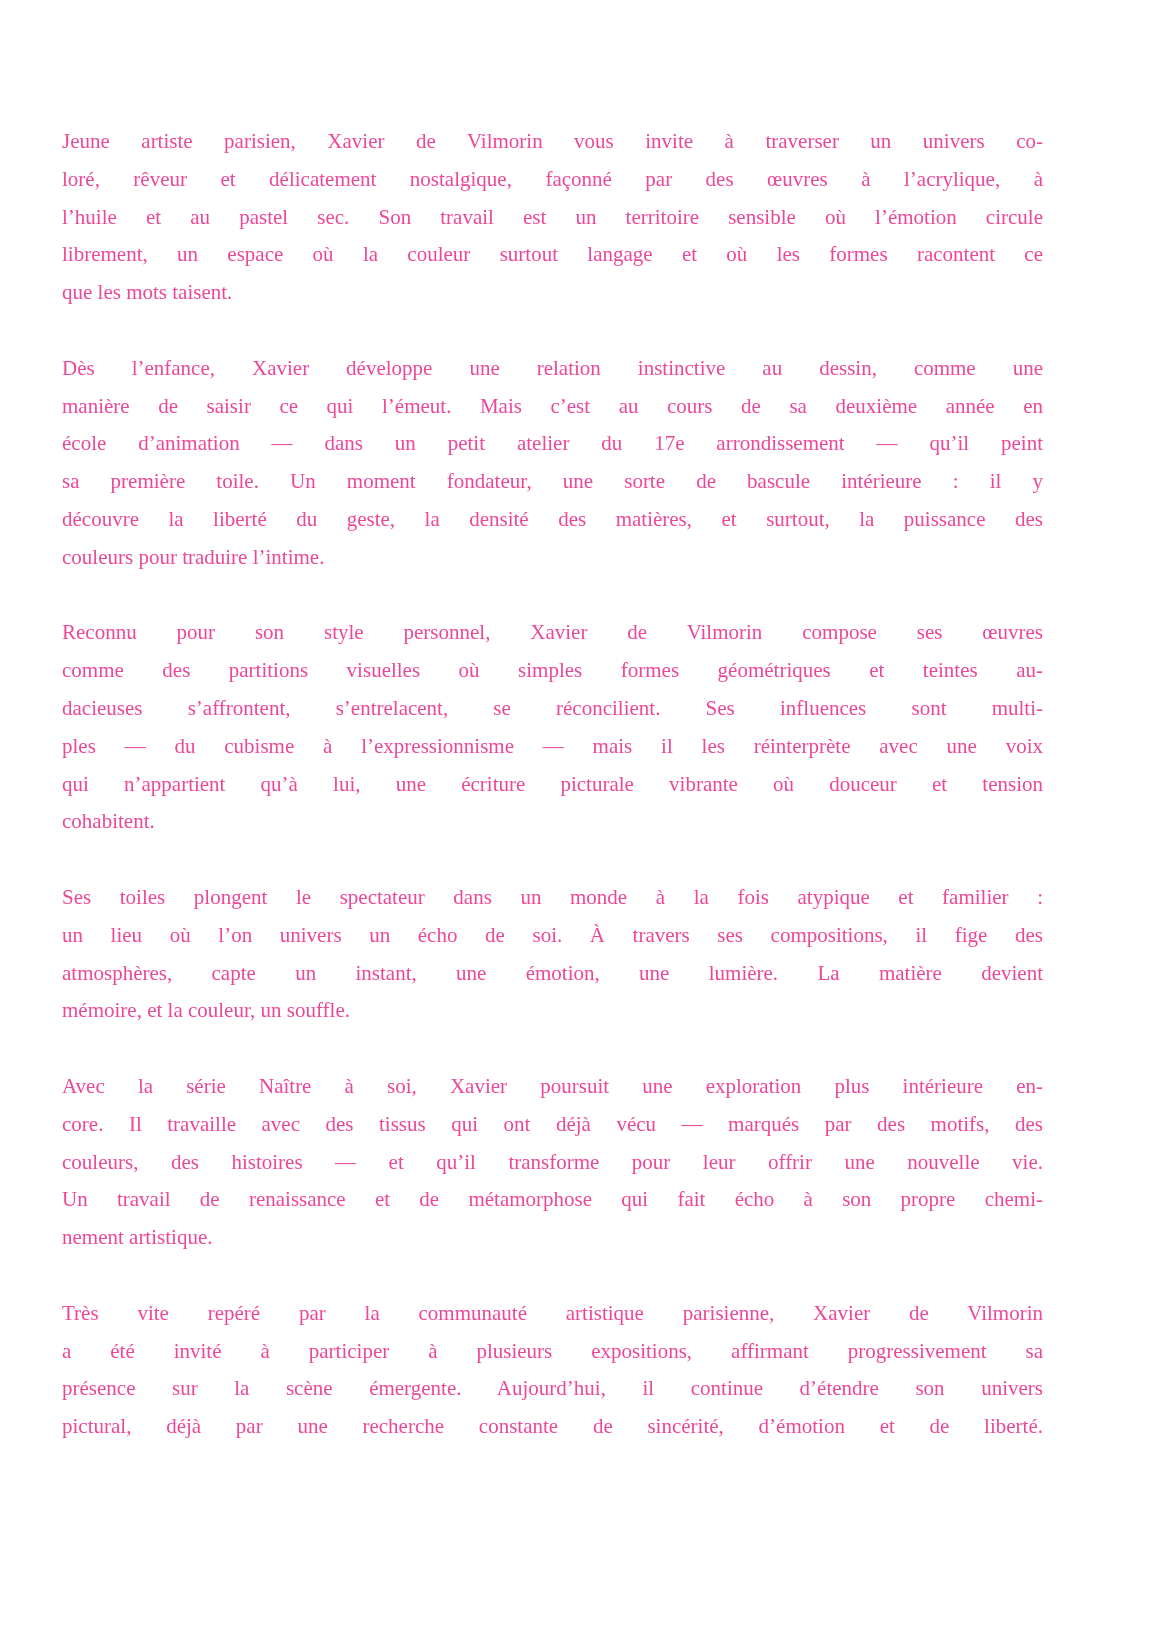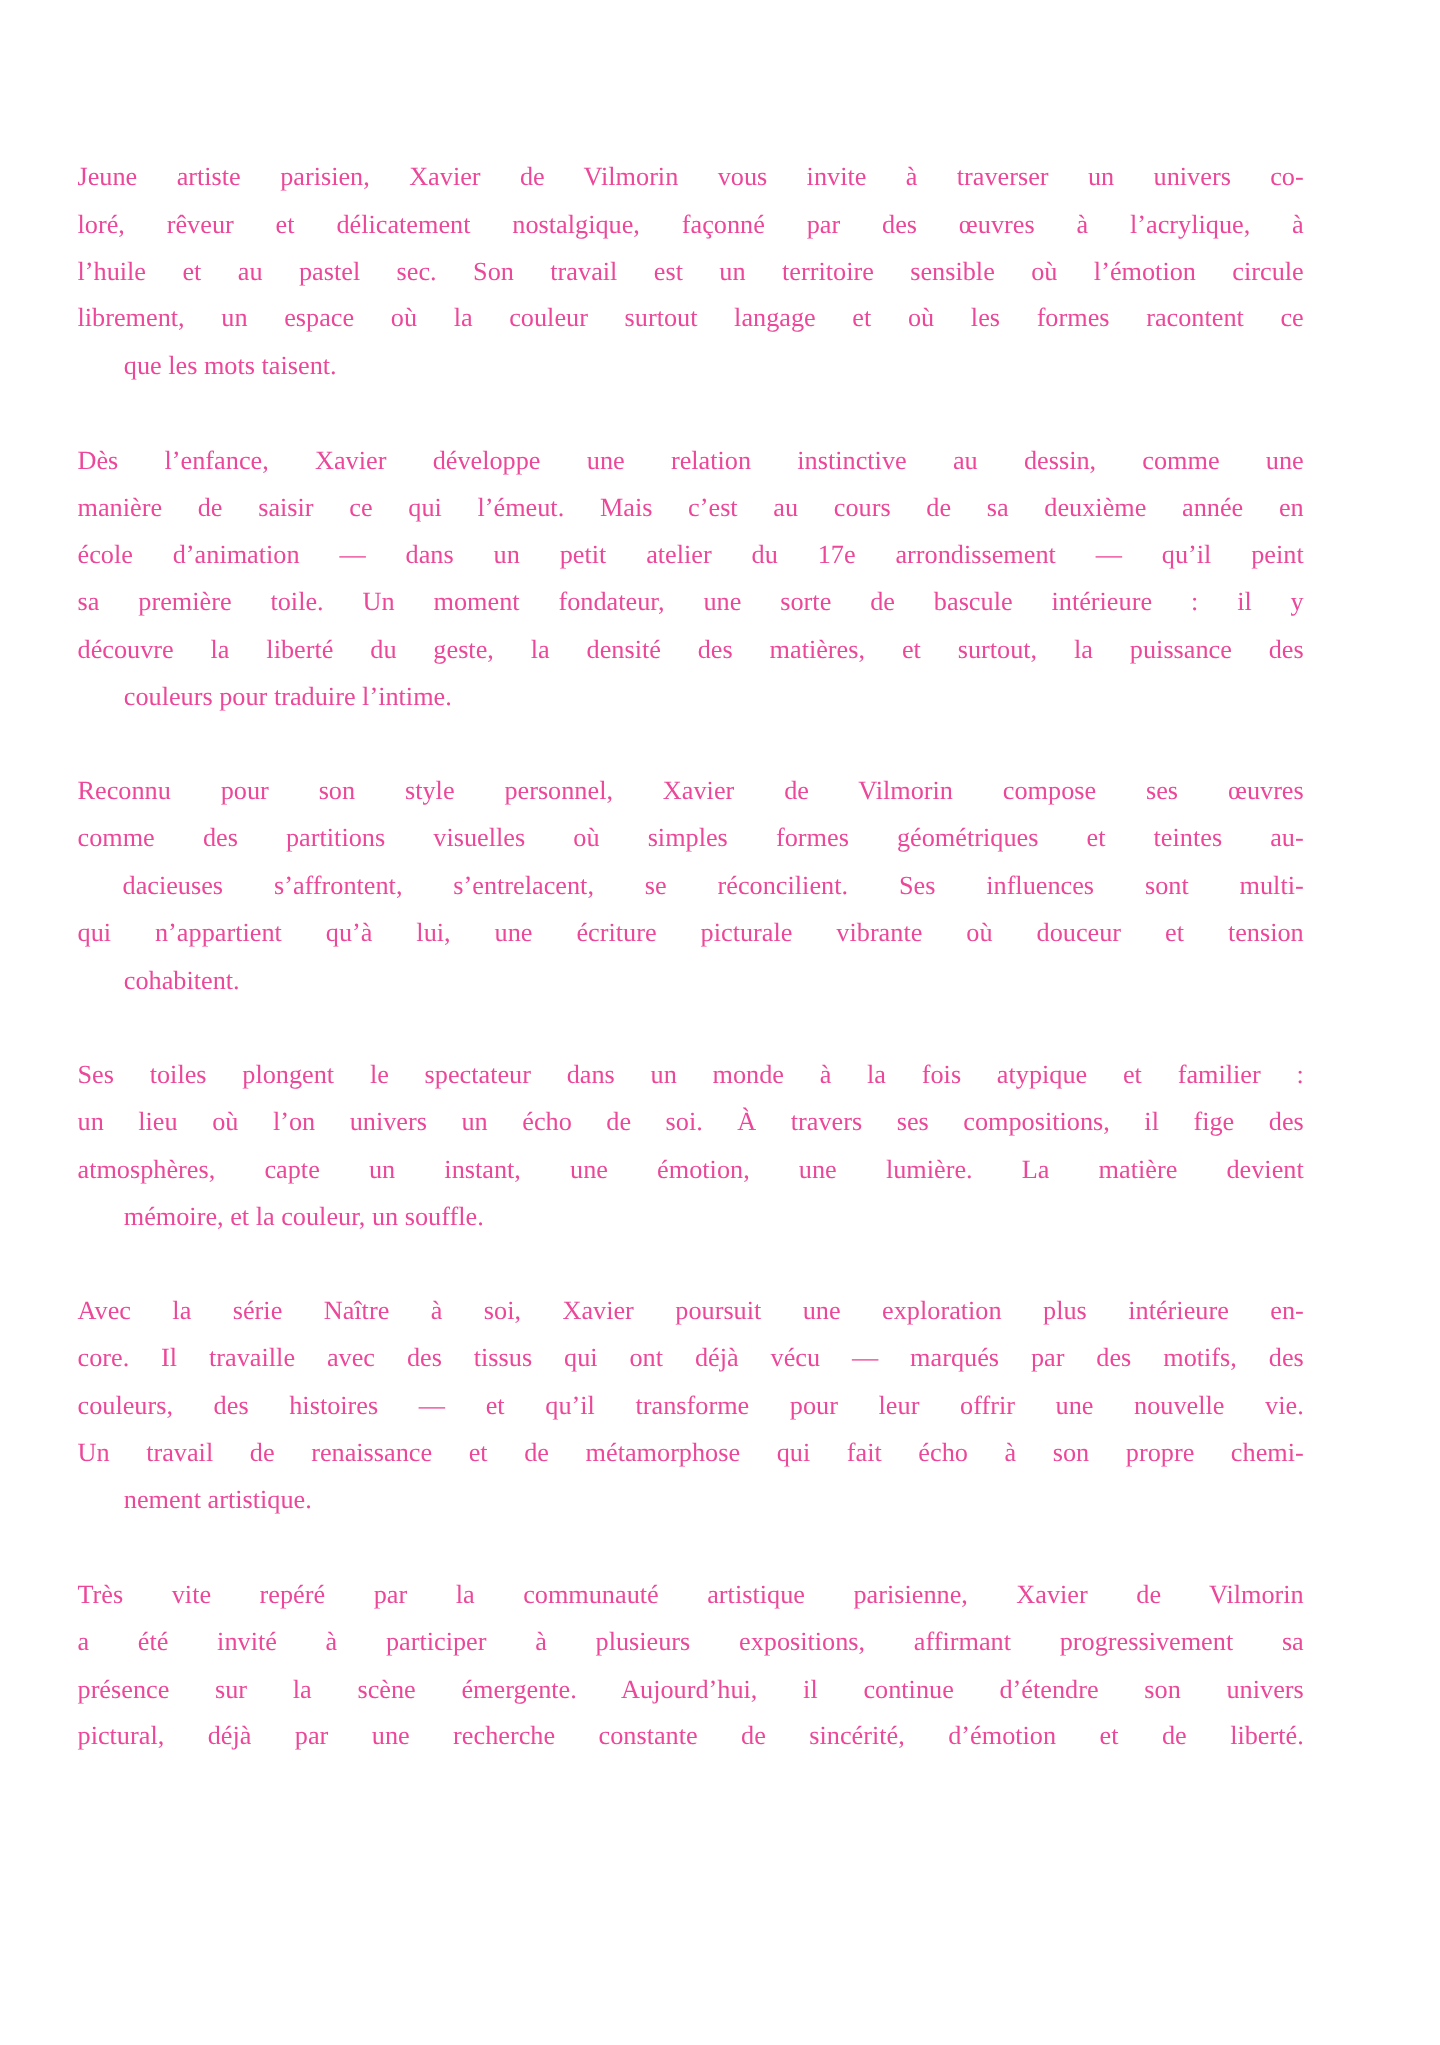--- a/index.html
+++ b/index.html
@@ -29,21 +29,20 @@
     .line {
       display: block;
       white-space: nowrap;
       text-align: justify;
       text-align-last: justify;
       height: 37.8px;
     }
     .line.last {
       text-align: left;
       text-align-last: left;
-      margin-left: 37px;
     }
   </style>
 </head>
 <body>
 
 <div class="page">
 
   <p class="para">
     <span class="line" style="display: block; text-align: justify; text-align-last: justify;">Jeune artiste parisien, Xavier de Vilmorin vous invite à traverser un univers co-</span>
     <span class="line" style="display: block; text-align: justify; text-align-last: justify;">loré, rêveur et délicatement nostalgique, façonné par des œuvres à l’acrylique, à</span>
@@ -57,21 +56,22 @@
     <span class="line" style="display: block; text-align: justify; text-align-last: justify;">manière de saisir ce qui l’émeut. Mais c’est au cours de sa deuxième année en</span>
     <span class="line" style="display: block; text-align: justify; text-align-last: justify;">école d’animation — dans un petit atelier du 17e arrondissement — qu’il peint</span>
     <span class="line" style="display: block; text-align: justify; text-align-last: justify;">sa première toile. Un moment fondateur, une sorte de bascule intérieure : il y</span>
     <span class="line" style="display: block; text-align: justify; text-align-last: justify;">découvre la liberté du geste, la densité des matières, et surtout, la puissance des</span>
     <span class="line last" style="display: block; text-align: center; text-align-last: left;">couleurs pour traduire l’intime.</span>
   </p>
 
   <p class="para">
     <span class="line" style="display: block; text-align: justify; text-align-last: justify;">Reconnu pour son style personnel, Xavier de Vilmorin compose ses œuvres</span>
     <span class="line" style="display: block; text-align: justify; text-align-last: justify;">comme des partitions visuelles où simples formes géométriques et teintes au-</span>
-    <span class="line" style="display: block; text-align: justify; text-align-last: justify; margin-left: 36px;">dacieuses s’affrontent, s’entrelacent, se réconcilient. Ses influences sont multi-</span>
+    <span class="line" style="display: block; text-align: justify; text-align-last: justify;">dacieuses s’affrontent, s’entrelacent, se réconcilient. Ses influences sont multi-</span>
+    <span class="line" style="display: block; text-align: justify; text-align-last: justify;">ples — du cubisme à l’expressionnisme — mais il les réinterprète avec une voix</span>
     <span class="line" style="display: block; text-align: justify; text-align-last: justify;">qui n’appartient qu’à lui, une écriture picturale vibrante où douceur et tension</span>
     <span class="line last" style="display: block; text-align: left; text-align-last: left;">cohabitent.</span>
   </p>
 
   <p class="para">
     <span class="line" style="display: block; text-align: justify; text-align-last: justify;">Ses toiles plongent le spectateur dans un monde à la fois atypique et familier :</span>
     <span class="line" style="display: block; text-align: justify; text-align-last: justify;">un lieu où l’on univers un écho de soi. À travers ses compositions, il fige des</span>
     <span class="line" style="display: block; text-align: justify; text-align-last: justify;">atmosphères, capte un instant, une émotion, une lumière. La matière devient</span>
     <span class="line last" style="display: block; text-align: left; text-align-last: left;">mémoire, et la couleur, un souffle.</span>
   </p>

